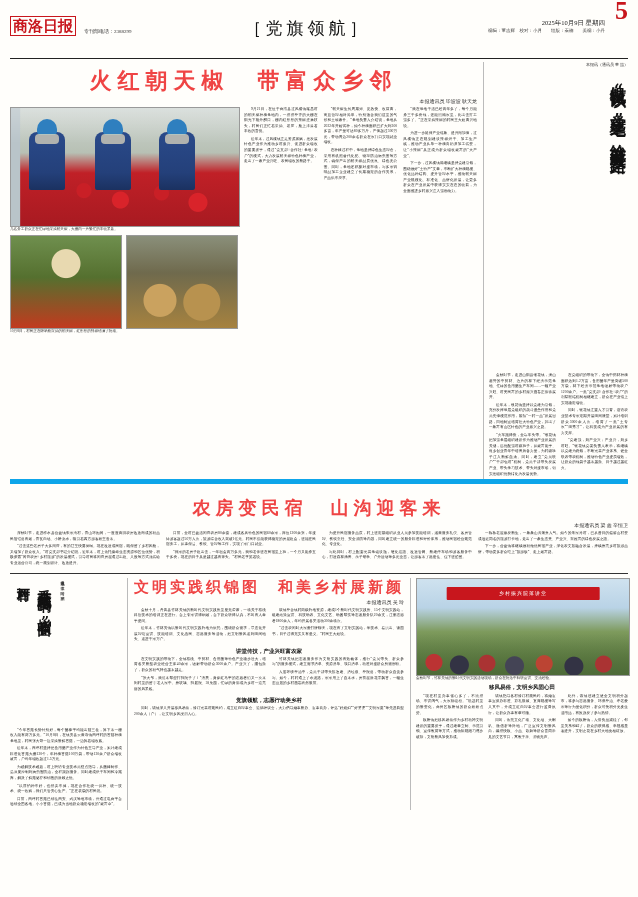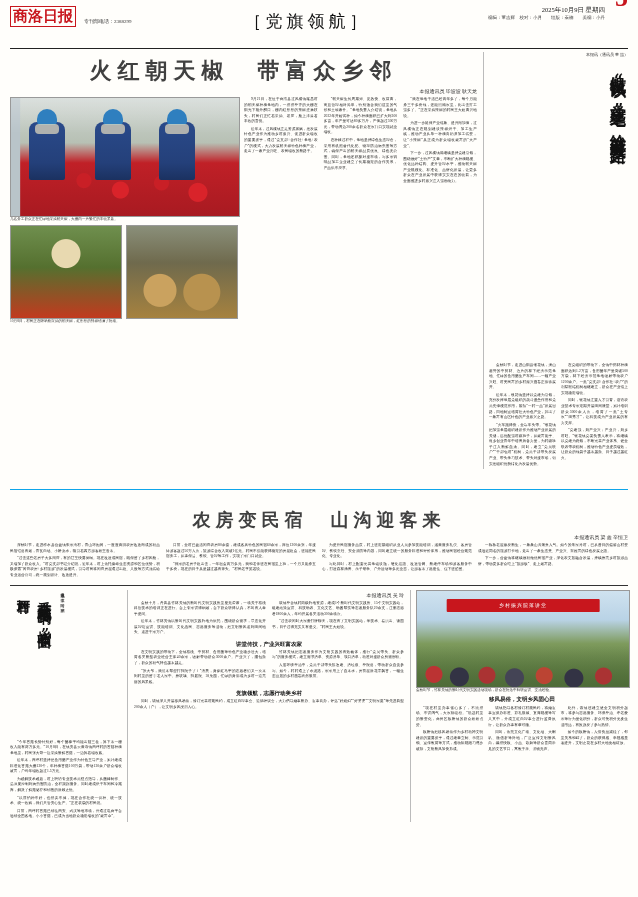--- a/index.html
+++ b/index.html
@@ -19,25 +19,25 @@
     width: 638px;
     height: 897px;
     background: #fffefb;
     box-sizing: border-box;
     padding: 6px 10px;
   }
 
   
   .masthead {
     display: flex;
-    align-items: flex-start;
+    align-items: center;
     justify-content: space-between;
     height: 40px;
     border-bottom: 1px solid #222;
-    padding-bottom: 2px;
+    padding-bottom: 12px;
   }
   .mast-left {
     display: flex;
     align-items: flex-start;
     gap: 8px;
   }
   .logo {
     font-family: "DejaVu Serif", serif;
     font-weight: bold;
     font-size: 15px;
@@ -83,21 +83,21 @@
   }
   .mast-right-wrap {
     display: flex;
     align-items: flex-start;
     gap: 4px;
   }
   .headline {
     font-family: "DejaVu Serif", serif;
     font-weight: bold;
     text-align: center;
-    color: #404040;
+    color: #ef4444;
   }
   .byline {
     font-size: 5px;
     text-align: right;
     color: #333;
     margin: 2px 0 3px 0;
   }
   .body-col {
     font-size: 3.6px;
     line-height: 1.55;
@@ -248,23 +248,23 @@
   }
   .sec1-right-note {
     font-size: 4px;
     text-align: right;
     color: #333;
     margin-bottom: 2px;
   }
 
   
   .sec2 {
-    margin-top: 20px;
-    border-top: 1px solid #0ea5e9;
-    padding-top: 18px;
+    margin-top: 0;
+    border-top: 5px solid #0ea5e9;
+    padding-top: 12px;
   }
   .h2-main {
     font-size: 18px;
     letter-spacing: 5px;
   }
   .sec2-cols {
     display: flex;
     gap: 6px;
     margin-top: 2px;
   }
@@ -495,20 +495,21 @@
       <div class="body-col">
         <p>“今年香菇长势特别好，每个菌棒平均能出菇三茬，算下来一棚收入能有两万多元。”10月8日，在镇安县云盖寺镇西坪村的香菇种植基地里，村民张大哥一边采摘新鲜香菇，一边算着增收账。</p>
         <p>近年来，西坪村坚持把食用菌产业作为特色主导产业，累计建成标准化香菇大棚120个，年种植香菇100万袋，带动130余户群众增收致富，户均年增收超过1.5万元。</p>
         <p>为破解技术难题，村上聘请专业技术员驻点指导，从菌棒制作、温湿度控制到病虫害防治，全程跟踪服务。同时建成烘干车间和冷藏库，解决了鲜菇储存和销售的后顾之忧。</p>
         <p>“以前怕种不好，也怕卖不掉，现在合作社统一供种、统一技术、统一收购，我们只管安心生产。”正在装袋的村民说。</p>
         <p>目前，西坪村香菇已销往西安、武汉等地市场，并通过电商平台远销全国各地。小小香菇，已成为当地群众稳定增收的“致富伞”。</p>
       </div>
     </div>
 
     <div class="sec3-mid">
+      <div class="headline h3-main">文明实践织锦图　和美乡村展新颜</div>
       <div class="byline">本报通讯员  吴  玲</div>
       <div class="sec3-mid-cols">
         <div class="col body-col">
           <p>金秋十月，丹凤县竹林关镇的新时代文明实践所里座无虚席，一场关于核桃科管技术的培训正在进行。台上专家讲得细致，台下群众听得认真，不时有人举手提问。</p>
           <p>近年来，竹林关镇以新时代文明实践阵地为依托，围绕群众需求，常态化开展理论宣讲、技能培训、文化惠民、志愿服务等活动，把文明新风送到田间地头、送进千家万户。</p>
         </div>
         <div class="col body-col">
           <p>该镇整合镇村两级阵地资源，建成1个新时代文明实践所、15个文明实践站，组建政策宣讲、科技助农、文化文艺、助困帮扶等志愿服务队20余支，注册志愿者1800余人，年均开展各类活动300余场次。</p>
           <p>“过去农闲时大家爱打牌聊天，现在有了文明实践站，学技术、看演出、读图书，日子过得充实又有意义。”村民王大姐说。</p>
         </div>

